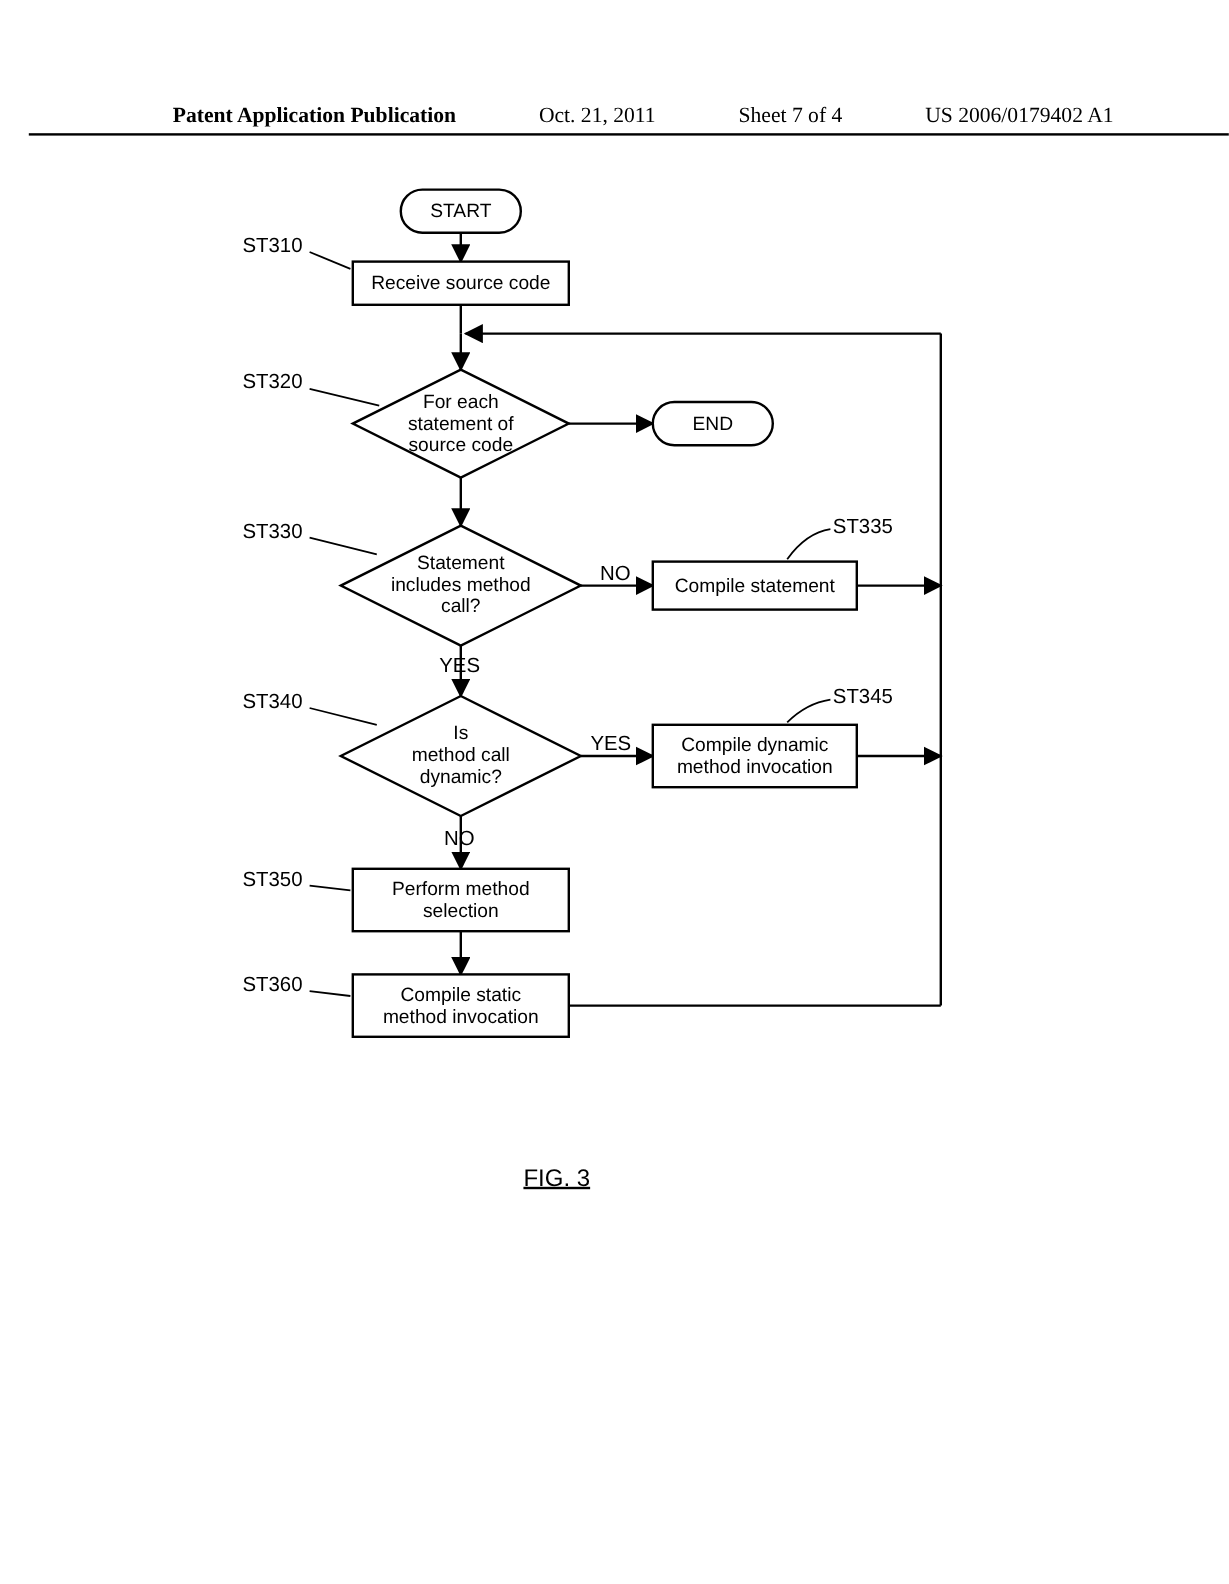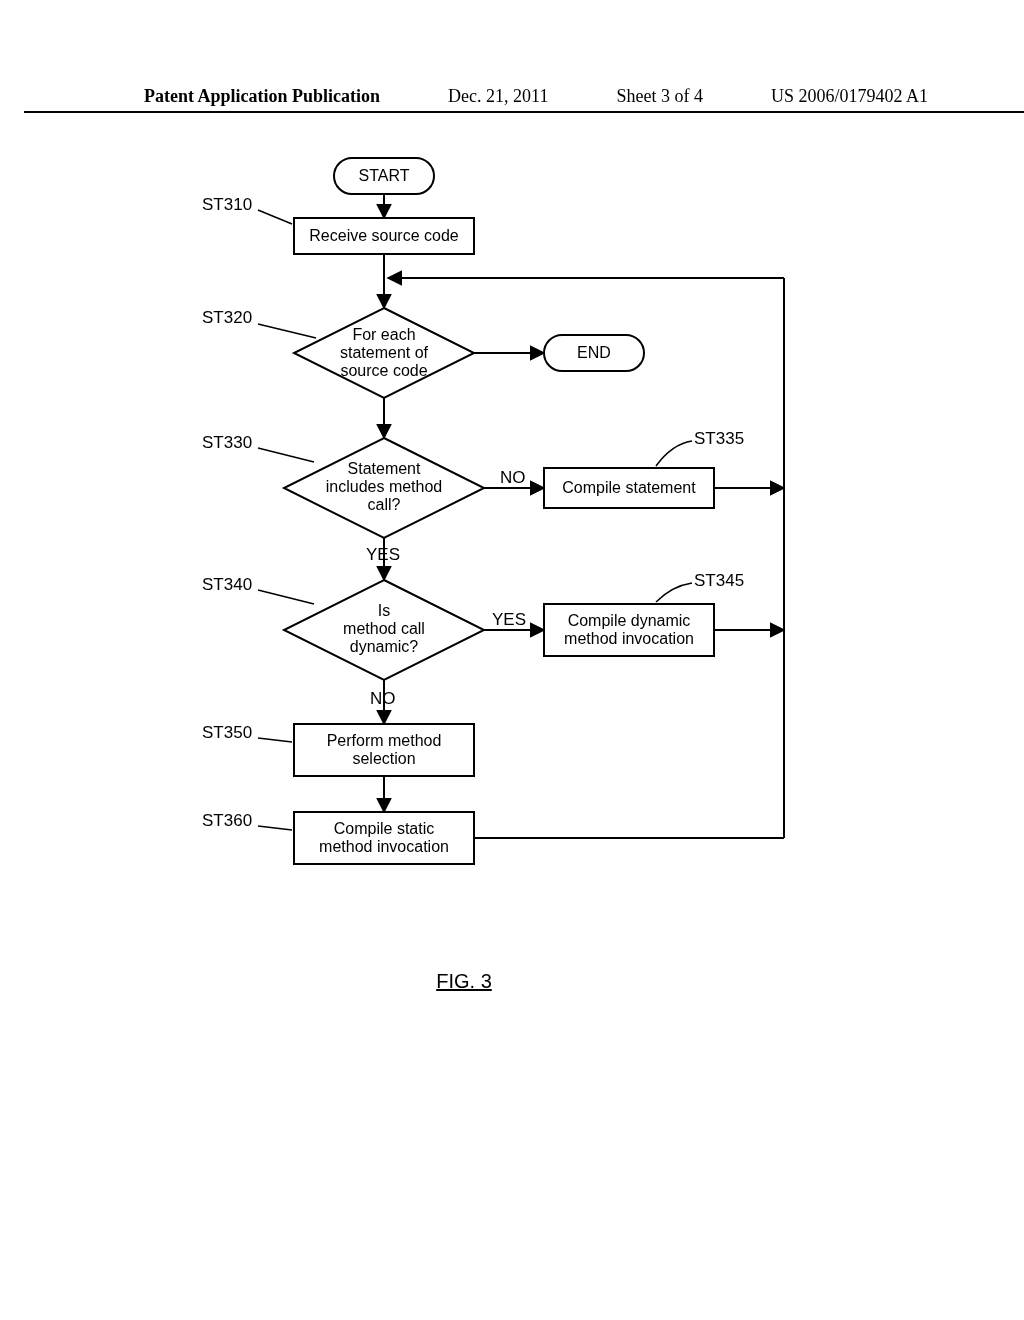--- a/index.html
+++ b/index.html
@@ -53,22 +53,22 @@
     text-decoration: underline;
   }
 </style>
 </head>
 <body>
 
 <div class="page">
 
   <div class="header">
     <span class="pub">Patent Application Publication</span>
-    <span>Dec. 21, 2011</span>
-    <span>Sheet 3 of 4</span>
+    <span>Oct. 21, 2011</span>
+    <span>Sheet 7 of 4</span>
     <span>US 2006/0179402 A1</span>
   </div>
 
   <div class="canvas">
     <svg width="1024" height="1000" viewBox="0 0 1024 1000">
       <defs>
         <marker id="arrow" viewBox="0 0 10 10" refX="9" refY="5" markerWidth="8" markerHeight="8" orient="auto-start-reverse">
           <path d="M 0 0 L 10 5 L 0 10 z" fill="#000"></path>
         </marker>
       </defs>

